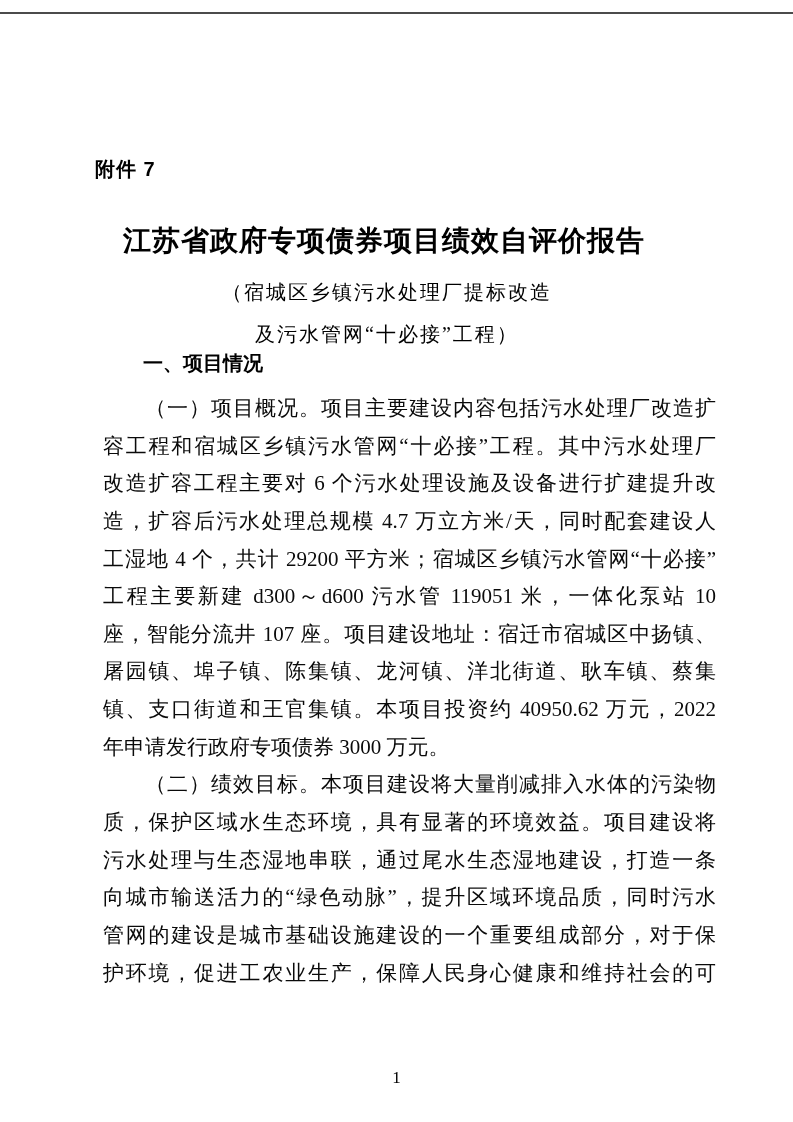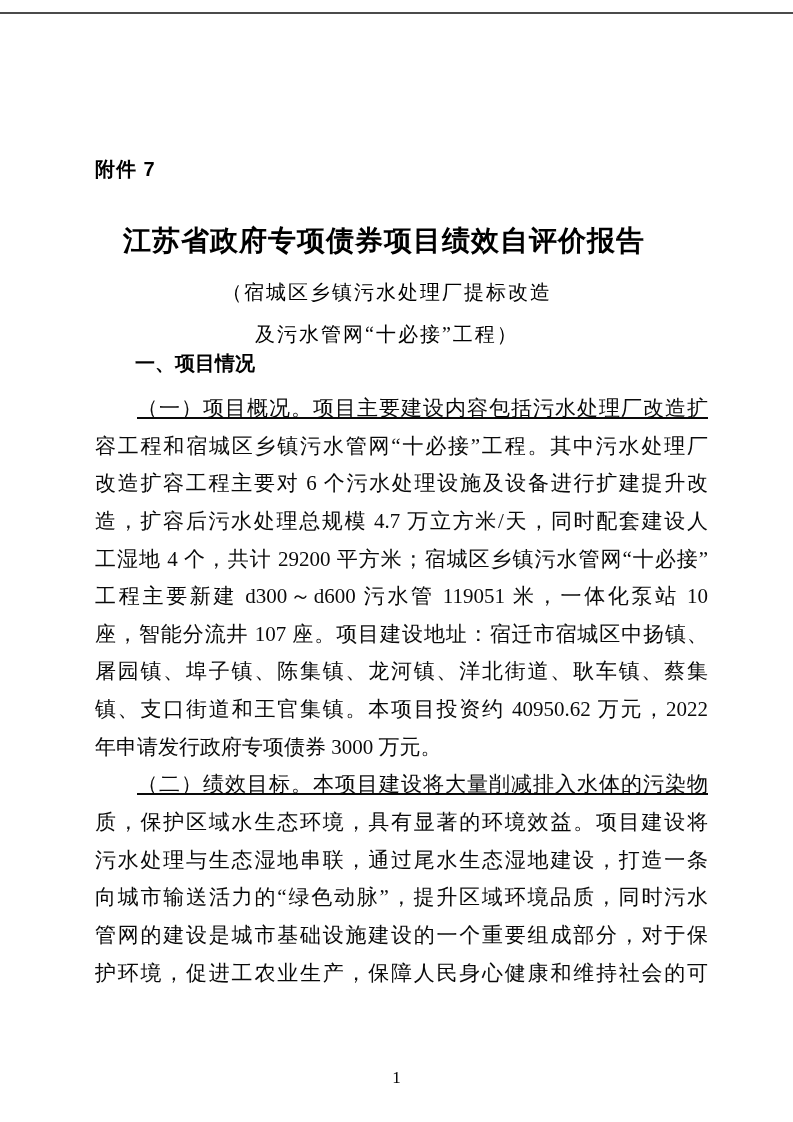--- a/index.html
+++ b/index.html
@@ -48,21 +48,21 @@
     width: 774px;
     text-align: center;
     font-family: "Liberation Serif", serif;
     font-size: 20px;
     letter-spacing: 2px;
     color: #000;
     line-height: 42px;
   }
   .doc-body {
     position: absolute;
-    left: 95px;
+    left: 103px;
     top: 334px;
     width: 613px;
   }
   .section-heading {
     font-family: "Liberation Sans", sans-serif;
     font-weight: 700;
     font-size: 20px;
     line-height: 30px;
     margin-bottom: 12px;
     text-indent: 2em;
@@ -73,21 +73,20 @@
     font-size: 21px;
     line-height: 37.65px;
     height: 37.65px;
     white-space: nowrap;
     text-align: justify;
     text-align-last: justify;
     color: #0a0a0a;
   }
   .para-line.first {
     text-indent: 2em;
-    text-decoration: underline;
   }
   .para-line.flush {
     text-align-last: left;
   }
   .page-number {
     position: absolute;
     left: 0;
     top: 1054px;
     width: 793px;
     text-align: center;

